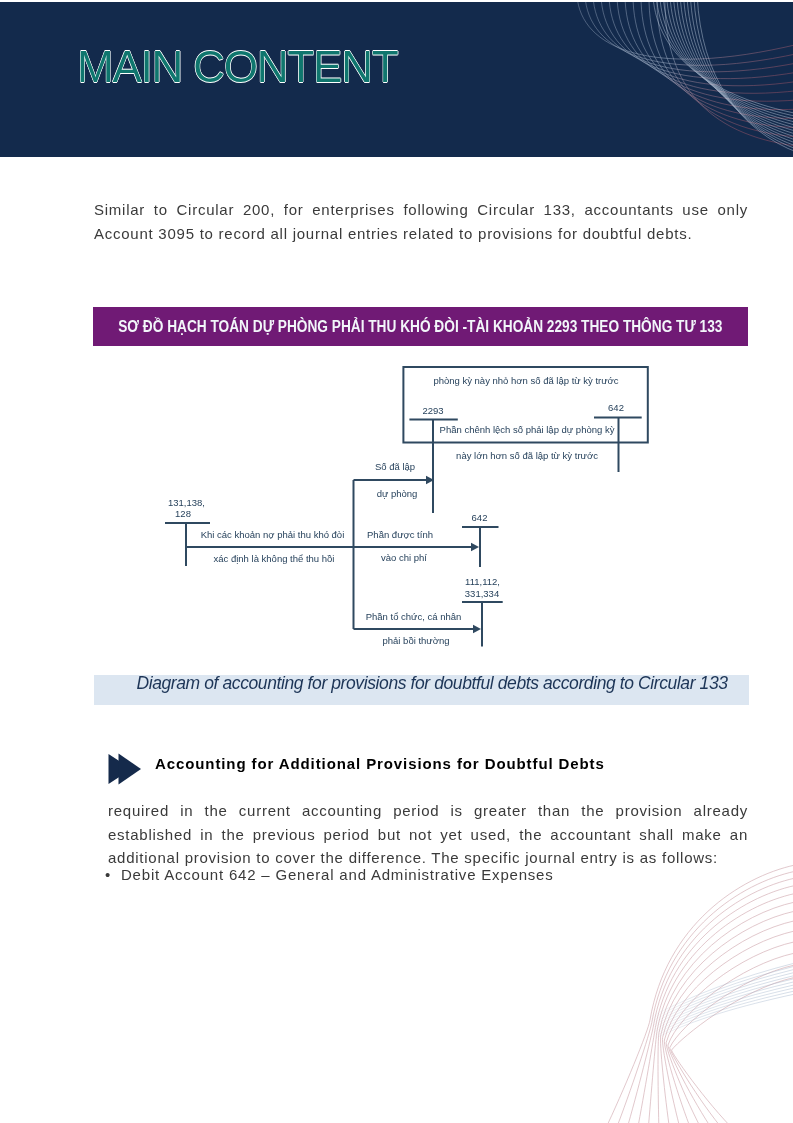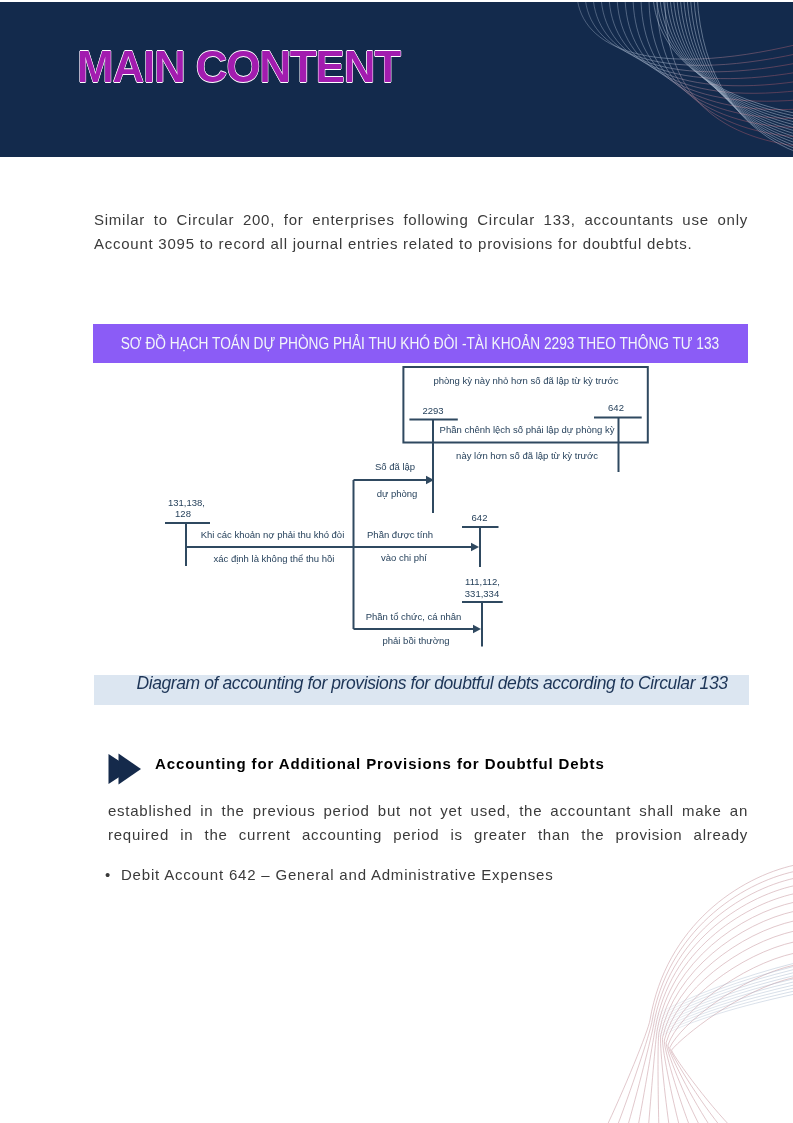--- a/index.html
+++ b/index.html
@@ -49,30 +49,30 @@
     <path d="M 123.8,-6 C 127.8,65.5 174,113.2 246,133"></path>
     <path d="M 127.2,-6 C 131.2,67.0 176,115.8 246,136"></path>
     <path d="M 130.6,-6 C 134.6,68.5 178,118.4 246,139"></path>
     <path d="M 134.0,-6 C 138.0,70.0 180,121.0 246,142"></path>
     <path d="M 137.4,-6 C 141.4,71.5 182,123.6 246,145"></path>
     <path d="M 140.8,-6 C 144.8,73.0 184,126.2 246,148"></path>
     <path d="M 144.2,-6 C 148.2,74.5 186,128.8 246,151"></path>
   </g>
 </svg>
 
-<div class="abs" style="left:77px;top:37px;line-height:60px;font-size:44px;font-weight:bold;
-  color:#a21caf;letter-spacing:-1.2px;text-shadow:0.6px 0 0 #ffffff,-0.6px 0 0 #ffffff,0 0.6px 0 #ffffff,0 -0.6px 0 #ffffff;">MAIN&nbsp;CONTENT</div>
+<div class="abs" style="left:77px;top:37px;line-height:60px;font-size:44px;font-weight:normal;
+  color:#0f766e;letter-spacing:-1.2px;text-shadow:0.6px 0 0 #ffffff,-0.6px 0 0 #ffffff,0 0.6px 0 #ffffff,0 -0.6px 0 #ffffff;">MAIN&nbsp;CONTENT</div>
 
-<div class="abs body-txt" style="left:94px;top:208px;width:654px;">
+<div class="abs body-txt" style="left:94px;top:198px;width:654px;">
   <div class="just">Similar to Circular 200, for enterprises following Circular 133, accountants use only</div>
   <div>Account 3095 to record all journal entries related to provisions for doubtful debts.</div>
 </div>
 
-<div class="abs" style="left:92.5px;top:324px;width:655.5px;height:39px;background:#8b5cf6;
-  color:#f2f6fa;font-weight:normal;font-size:16px;display:flex;align-items:center;justify-content:center;">
+<div class="abs" style="left:92.5px;top:307px;width:655.5px;height:39px;background:#701a75;
+  color:#f2f6fa;font-weight:bold;font-size:16px;display:flex;align-items:center;justify-content:center;">
   <span style="display:inline-block;transform:scaleX(0.855);transform-origin:center;white-space:nowrap;">SƠ ĐỒ HẠCH TOÁN DỰ PHÒNG PHẢI THU KHÓ ĐÒI -TÀI KHOẢN 2293 THEO THÔNG TƯ 133</span>
 </div>
 
 <svg class="abs" style="left:93px;top:358px;" width="655" height="313" viewBox="0 0 655 313" font-family="&quot;Liberation Sans&quot;,sans-serif" font-size="9.5" fill="#27425c" text-anchor="middle">
   <g fill="none" stroke="#2f4960" stroke-width="2">
     <rect x="310.4" y="9" width="244.4" height="75.5"></rect>
     <line x1="316.4" y1="61.5" x2="364.8" y2="61.5"></line>
     <line x1="340" y1="61.5" x2="340" y2="155"></line>
     <line x1="501" y1="59.4" x2="548.7" y2="59.4"></line>
     <line x1="525.5" y1="59.4" x2="525.5" y2="114"></line>
@@ -118,22 +118,23 @@
 
 <svg class="abs" style="left:106.5px;top:751.5px;" width="36" height="35" viewBox="0 0 36 35">
   <polygon points="1.5,2 24.5,17 1.5,32" fill="#152a4b"></polygon>
   <polygon points="11.5,1.5 34,17 11.5,32.5" fill="#152a4b"></polygon>
 </svg>
 
 <div class="abs" style="left:155px;top:754px;line-height:20px;font-size:15px;font-weight:bold;color:#000000;letter-spacing:0.9px;">
   Accounting for Additional Provisions for Doubtful Debts</div>
 
 <div class="abs body-txt" style="left:108px;top:799px;width:640px;">
+  <div class="just">required in the current accounting period is greater than the provision already</div>
   <div class="just">established in the previous period but not yet used, the accountant shall make an</div>
-  <div class="just">required in the current accounting period is greater than the provision already</div>
+  <div>additional provision to cover the difference. The specific journal entry is as follows:</div>
 </div>
 
 <div class="abs body-txt" style="left:105px;top:863px;line-height:24px;letter-spacing:0.8px;">
   <div>•&nbsp; Debit Account 642 – General and Administrative Expenses</div>
 </div>
 
 <svg class="abs" style="left:590px;top:860px;" width="203" height="263" viewBox="0 0 203 263">
   <defs>
     <linearGradient id="gbl" x1="55" y1="0" x2="205" y2="0" gradientUnits="userSpaceOnUse">
       <stop offset="0" stop-color="#9cafc7" stop-opacity="0"></stop>

